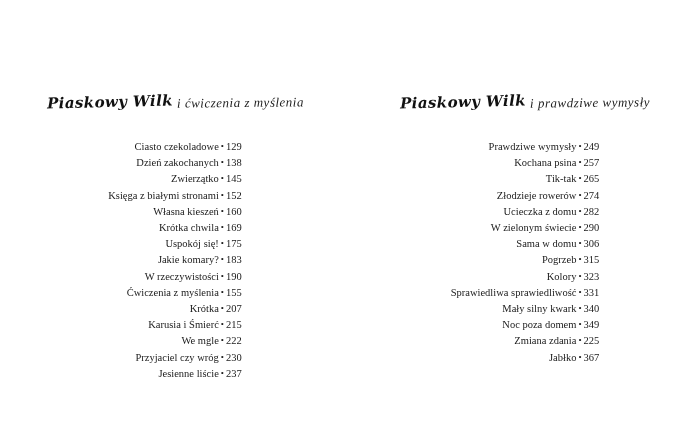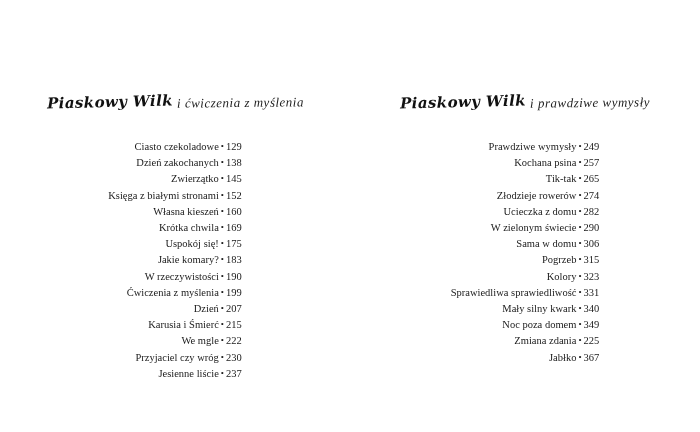--- a/index.html
+++ b/index.html
@@ -88,22 +88,22 @@
     <ul class="toc">
       <li><span>Ciasto czekoladowe</span><span class="dot">•</span><span>129</span></li>
       <li><span>Dzień zakochanych</span><span class="dot">•</span><span>138</span></li>
       <li><span>Zwierzątko</span><span class="dot">•</span><span>145</span></li>
       <li><span>Księga z białymi stronami</span><span class="dot">•</span><span>152</span></li>
       <li><span>Własna kieszeń</span><span class="dot">•</span><span>160</span></li>
       <li><span>Krótka chwila</span><span class="dot">•</span><span>169</span></li>
       <li><span>Uspokój się!</span><span class="dot">•</span><span>175</span></li>
       <li><span>Jakie komary?</span><span class="dot">•</span><span>183</span></li>
       <li><span>W rzeczywistości</span><span class="dot">•</span><span>190</span></li>
-      <li><span>Ćwiczenia z myślenia</span><span class="dot">•</span><span>199</span></li>
-      <li><span>Dzień</span><span class="dot">•</span><span>207</span></li>
+      <li><span>Ćwiczenia z myślenia</span><span class="dot">•</span><span>155</span></li>
+      <li><span>Krótka</span><span class="dot">•</span><span>207</span></li>
       <li><span>Karusia i Śmierć</span><span class="dot">•</span><span>215</span></li>
       <li><span>We mgle</span><span class="dot">•</span><span>222</span></li>
       <li><span>Przyjaciel czy wróg</span><span class="dot">•</span><span>230</span></li>
       <li><span>Jesienne liście</span><span class="dot">•</span><span>237</span></li>
     </ul>
   </div>
 
   <div class="column">
     <div class="title-block">
       <div class="series-title">Piaskowy Wilk</div>

